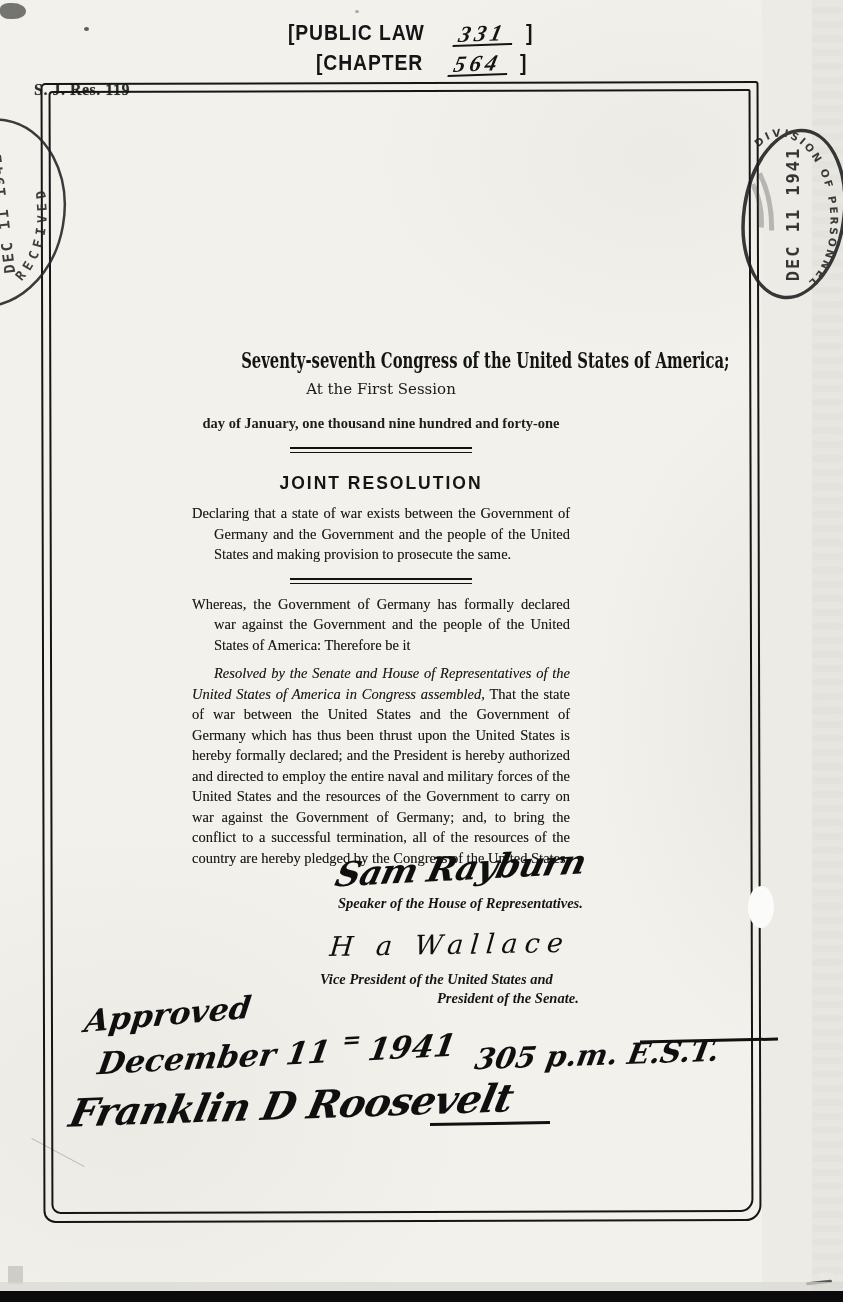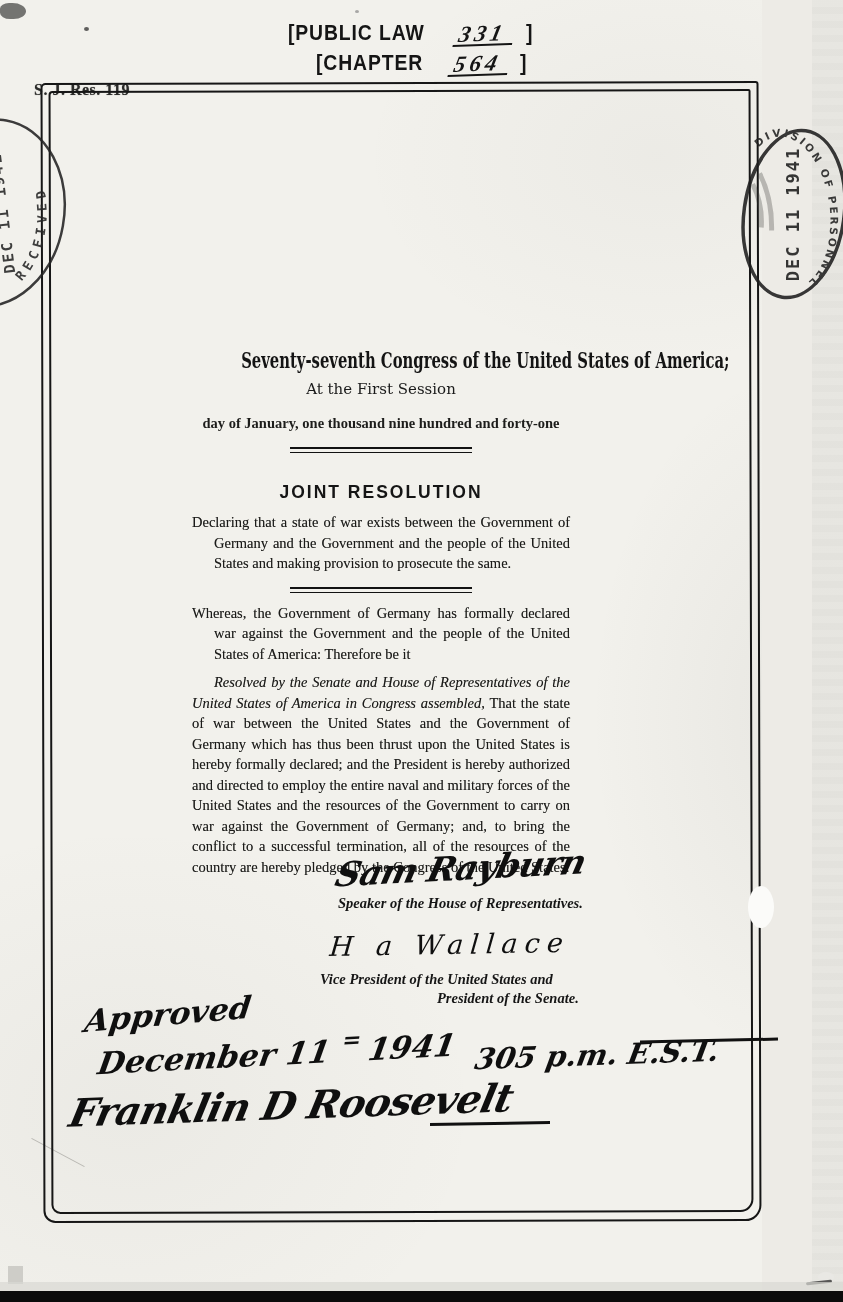--- a/index.html
+++ b/index.html
@@ -49,21 +49,21 @@
   .stamp-right{left:738px;top:120px;transform:rotate(-6deg);}
   
   .col{position:absolute;left:192px;top:347px;width:378px;}
   .congress{font-family:"DejaVu Serif",serif;font-weight:bold;font-size:20px;text-align:center;
     white-space:nowrap;transform:scaleX(.74) scaleY(1.08);transform-origin:center top;
     letter-spacing:0;color:#141414;}
   .session{font-family:"DejaVu Serif",serif;font-weight:normal;font-size:15px;text-align:center;margin-top:9px;}
   .begun{font-size:14.5px;text-align:center;line-height:21px;margin-top:15px;font-weight:600;color:#1d1d1b;}
   .rule{width:182px;margin:13px auto 0;height:3px;border-top:2px solid #121212;border-bottom:1px solid #121212;}
   .jr-title{font-family:"Liberation Sans",sans-serif;font-weight:bold;font-size:17.5px;
-    letter-spacing:2px;text-align:center;margin-top:29px;color:#151515;}
+    letter-spacing:2px;text-align:center;margin-top:20px;color:#151515;}
   .para{font-size:14.5px;line-height:20.5px;text-align:justify;color:#1b1b19;
     text-shadow:0 0 .4px rgba(40,40,38,.5);}
   .hang{padding-left:22px;text-indent:-22px;margin-top:9px;}
   .indent{text-indent:22px;margin-top:8px;}
   .mt{margin-top:10px;}
   .ital{font-style:italic;}
   
   .hand{font-family:"DejaVu Serif",serif;font-style:italic;font-weight:bold;color:#0f0f0f;white-space:nowrap;}
   .sig-rayburn{position:absolute;left:338px;top:848px;font-size:34px;letter-spacing:-1px;
     transform:skewX(-16deg) rotate(-3deg);}

